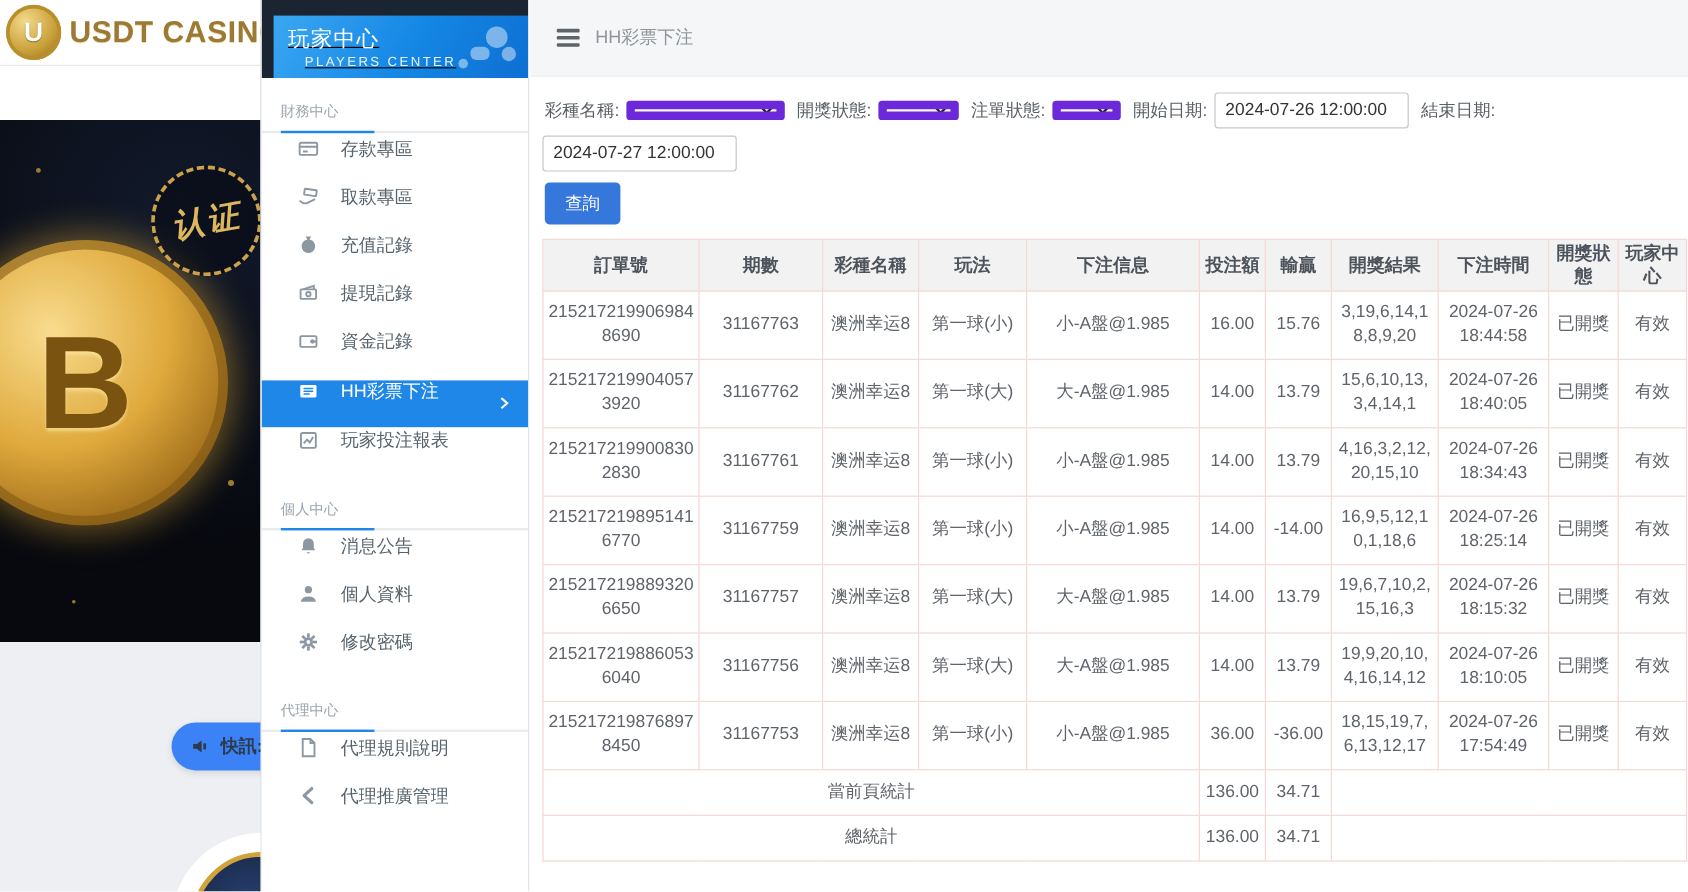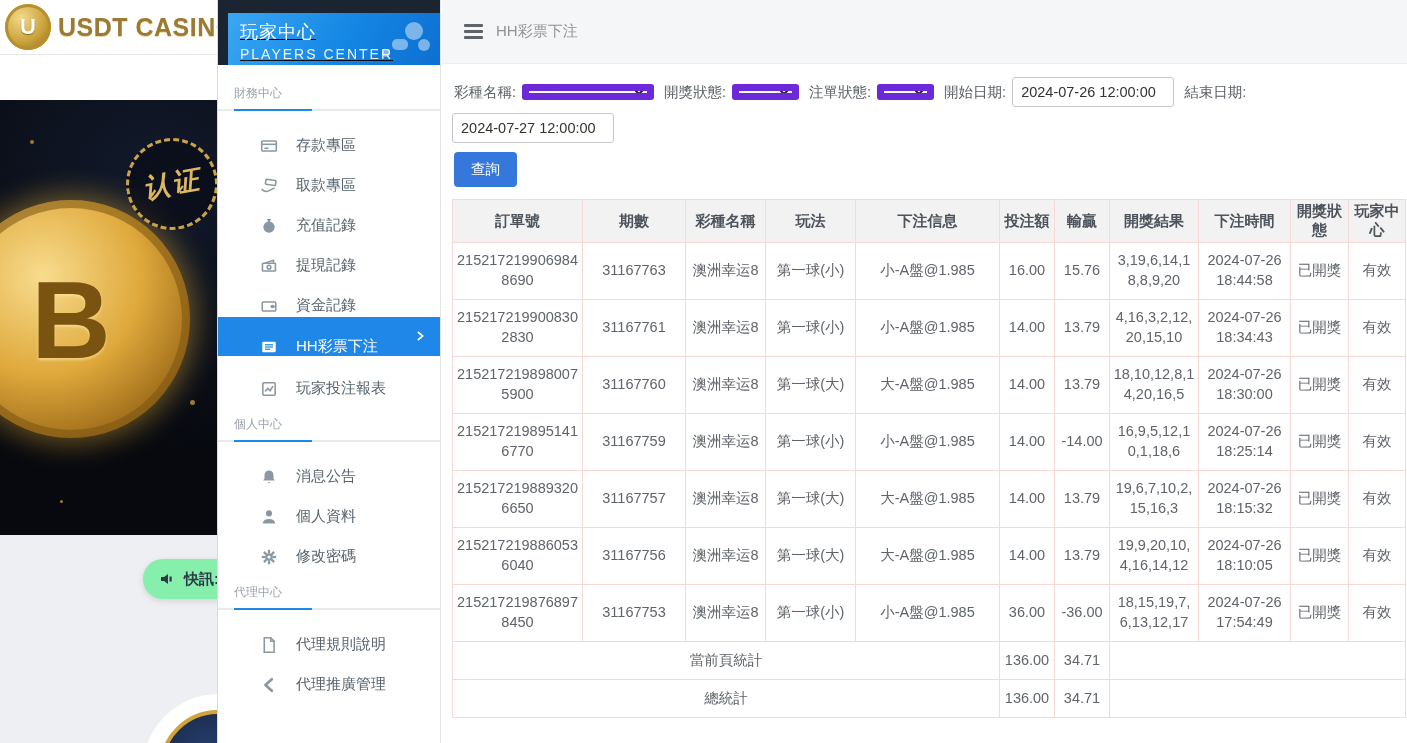--- a/index.html
+++ b/index.html
@@ -16,43 +16,43 @@
   .hero { position:relative; height:435px; background:radial-gradient(circle at 70% 20%, #121a2c, #07090f 70%); overflow:hidden; }
   .btc-coin { position:absolute; left:-48px; top:100px; width:238px; height:238px; border-radius:50%;
     background:radial-gradient(circle at 38% 32%, #f8dc8e, #dfa93c 45%, #a3701c 75%, #6e4a10);
     box-shadow:0 0 28px 6px rgba(222,168,50,.45), inset 0 0 0 8px rgba(122,84,18,.55);
     display:flex; align-items:center; justify-content:center; }
   .btc-coin span { font-size:110px; font-weight:bold; color:#7a5310; text-shadow:0 2px 3px rgba(255,235,170,.6); }
   .cert-badge { position:absolute; left:126px; top:38px; width:92px; height:92px; border-radius:50%;
     border:3px dashed #c9a24a; background:rgba(8,10,18,.55); display:flex; align-items:center; justify-content:center; transform:rotate(-10deg); }
   .cert-badge span { color:#dcb75e; font-size:27px; font-weight:bold; font-style:italic; letter-spacing:2px; }
   .hero-dot { position:absolute; border-radius:50%; background:#d9a93f; opacity:.7; }
-  .ticker-pill { position:absolute; left:143px; top:559px; width:120px; height:40px; background:#86efac; border-radius:20px;
+  .ticker-pill { position:absolute; left:143px; top:602px; width:120px; height:40px; background:#3b82f6; border-radius:20px;
     box-shadow:0 2px 6px rgba(0,0,0,.12); display:flex; align-items:center; gap:9px; padding-left:16px; }
   .ticker-pill .spk { width:16px; height:16px; color:#2c3a49; }
   .ticker-pill .spk svg { width:16px; height:16px; display:block; }
   .ticker-label { font-size:15px; font-weight:bold; color:#2c3a49; white-space:nowrap; }
   .float-outer { position:absolute; left:143px; top:694px; width:150px; height:150px; border-radius:50%; background:#fff; display:flex; align-items:center; justify-content:center; }
   .float-inner { width:118px; height:118px; border-radius:50%; background:radial-gradient(circle at 40% 35%, #27406e, #15213f 70%); border:4px solid #d1a33b; }
 
   
   .sidebar { position:absolute; left:218px; top:0; width:223px; height:743px; background:#fff; border-right:1px solid #e2e5e8; overflow:hidden; }
   .sidebar-top { height:65px; background:#1b2531; padding:13px 0 0 10px;text-decoration:underline; }
   .sidebar-header { height:52px; background:linear-gradient(120deg,#3ba7f3 0%,#1486e4 55%,#0d6fd2 100%); color:#fff; padding:7px 12px; position:relative; overflow:hidden; }
   .sh-title { font-size:18px; letter-spacing:1px; }
-  .sh-sub { font-size:14px; letter-spacing:2px; opacity:.9; margin-top:2px; }
+  .sh-sub { font-size:11px; letter-spacing:2px; opacity:.9; margin-top:2px;margin-left:14px; }
   .sh-deco { position:absolute; right:8px; top:6px; width:58px; height:40px; color:rgba(255,255,255,.45); }
   .sh-deco svg { width:58px; height:40px; display:block; }
 
   .menu { padding-top:2px; }
   .menu-section { margin-top:6px; }
   .sec-title { font-size:12px; color:#9aa3ad; padding:12px 16px 7px 16px; }
   .sec-line { height:2px; background:#e9ebed; margin:0 0 4px 0; position:relative; }
   .sec-line span { position:absolute; left:16px; top:0; width:78px; height:2px; background:var(--accent); display:block; }
-  .menu-item { height:40px; display:flex; align-items:flex-end; gap:18px; padding-left:42px; color:#57646e; font-size:15px; cursor:pointer; position:relative; }
+  .menu-item { height:40px; display:flex; align-items:flex-start; gap:18px; padding-left:30px; color:#57646e; font-size:15px; cursor:pointer; position:relative; }
   .menu-item .mi-icon { width:18px; height:18px; color:#8b98a3; flex:0 0 auto; }
   .menu-item .mi-icon svg { width:18px; height:18px; display:block; }
   .menu-item.active { background:var(--accent); color:#fff; height:39px; margin:2px 0; }
   .menu-item.active .mi-icon { color:#fff; }
   .menu-item .chev { position:absolute; right:13px; top:12px; width:14px; height:14px; color:#fff; }
   .menu-item .chev svg { width:14px; height:14px; display:block; }
 
   
   .main { position:absolute; left:442px; top:0; width:965px; height:743px; background:#fff; }
   .topbar { height:64px; background:#f5f6f8; border-bottom:1px solid #eceef0; display:flex; align-items:center; gap:13px; padding-left:22px; }
@@ -343,46 +343,46 @@
             <td>第一球(小)</td>
             <td>小-A盤@1.985</td>
             <td>16.00</td>
             <td>15.76</td>
             <td>3,19,6,14,18,8,9,20</td>
             <td>2024-07-26 18:44:58</td>
             <td>已開獎</td>
             <td>有效</td>
           </tr>
           <tr>
+            <td>2152172199040573920</td>
+            <td>31167762</td>
+            <td>澳洲幸运8</td>
+            <td>第一球(大)</td>
+            <td>大-A盤@1.985</td>
+            <td>14.00</td>
+            <td>13.79</td>
+            <td>15,6,10,13,3,4,14,1</td>
+            <td>2024-07-26 18:40:05</td>
+            <td>已開獎</td>
+            <td>有效</td>
+          </tr>
+          <tr>
             <td>2152172199008302830</td>
             <td>31167761</td>
             <td>澳洲幸运8</td>
             <td>第一球(小)</td>
             <td>小-A盤@1.985</td>
             <td>14.00</td>
             <td>13.79</td>
             <td>4,16,3,2,12,20,15,10</td>
             <td>2024-07-26 18:34:43</td>
             <td>已開獎</td>
             <td>有效</td>
           </tr>
           <tr>
-            <td>2152172198980075900</td>
-            <td>31167760</td>
-            <td>澳洲幸运8</td>
-            <td>第一球(大)</td>
-            <td>大-A盤@1.985</td>
-            <td>14.00</td>
-            <td>13.79</td>
-            <td>18,10,12,8,14,20,16,5</td>
-            <td>2024-07-26 18:30:00</td>
-            <td>已開獎</td>
-            <td>有效</td>
-          </tr>
-          <tr>
             <td>2152172198951416770</td>
             <td>31167759</td>
             <td>澳洲幸运8</td>
             <td>第一球(小)</td>
             <td>小-A盤@1.985</td>
             <td>14.00</td>
             <td>-14.00</td>
             <td>16,9,5,12,10,1,18,6</td>
             <td>2024-07-26 18:25:14</td>
             <td>已開獎</td>

